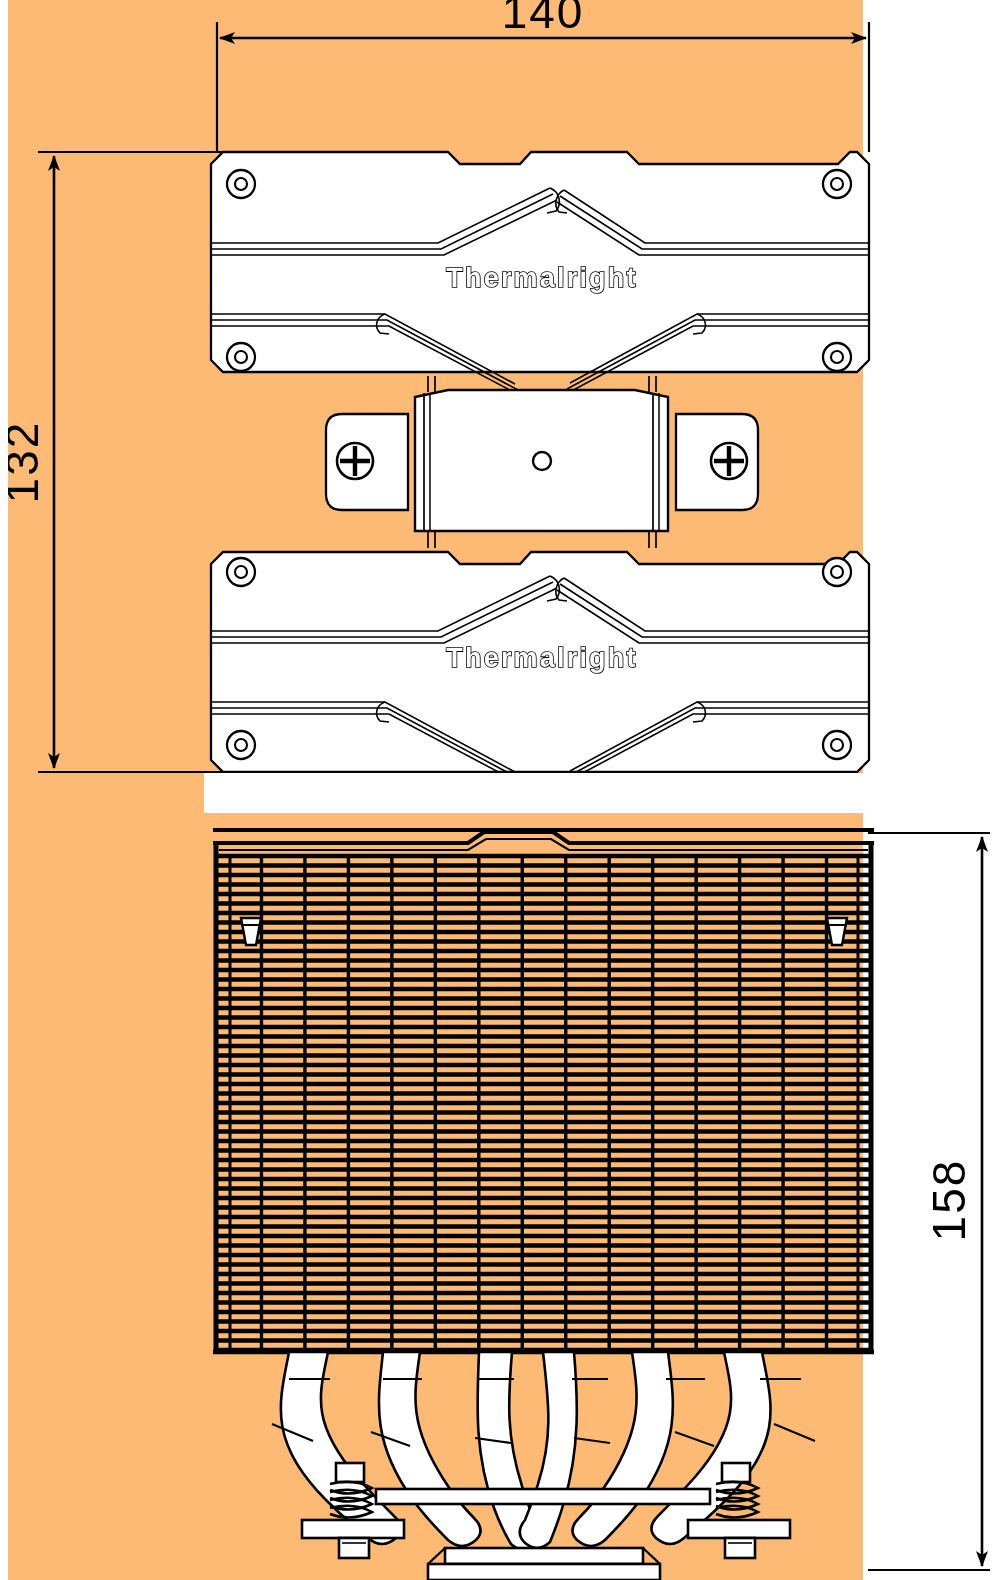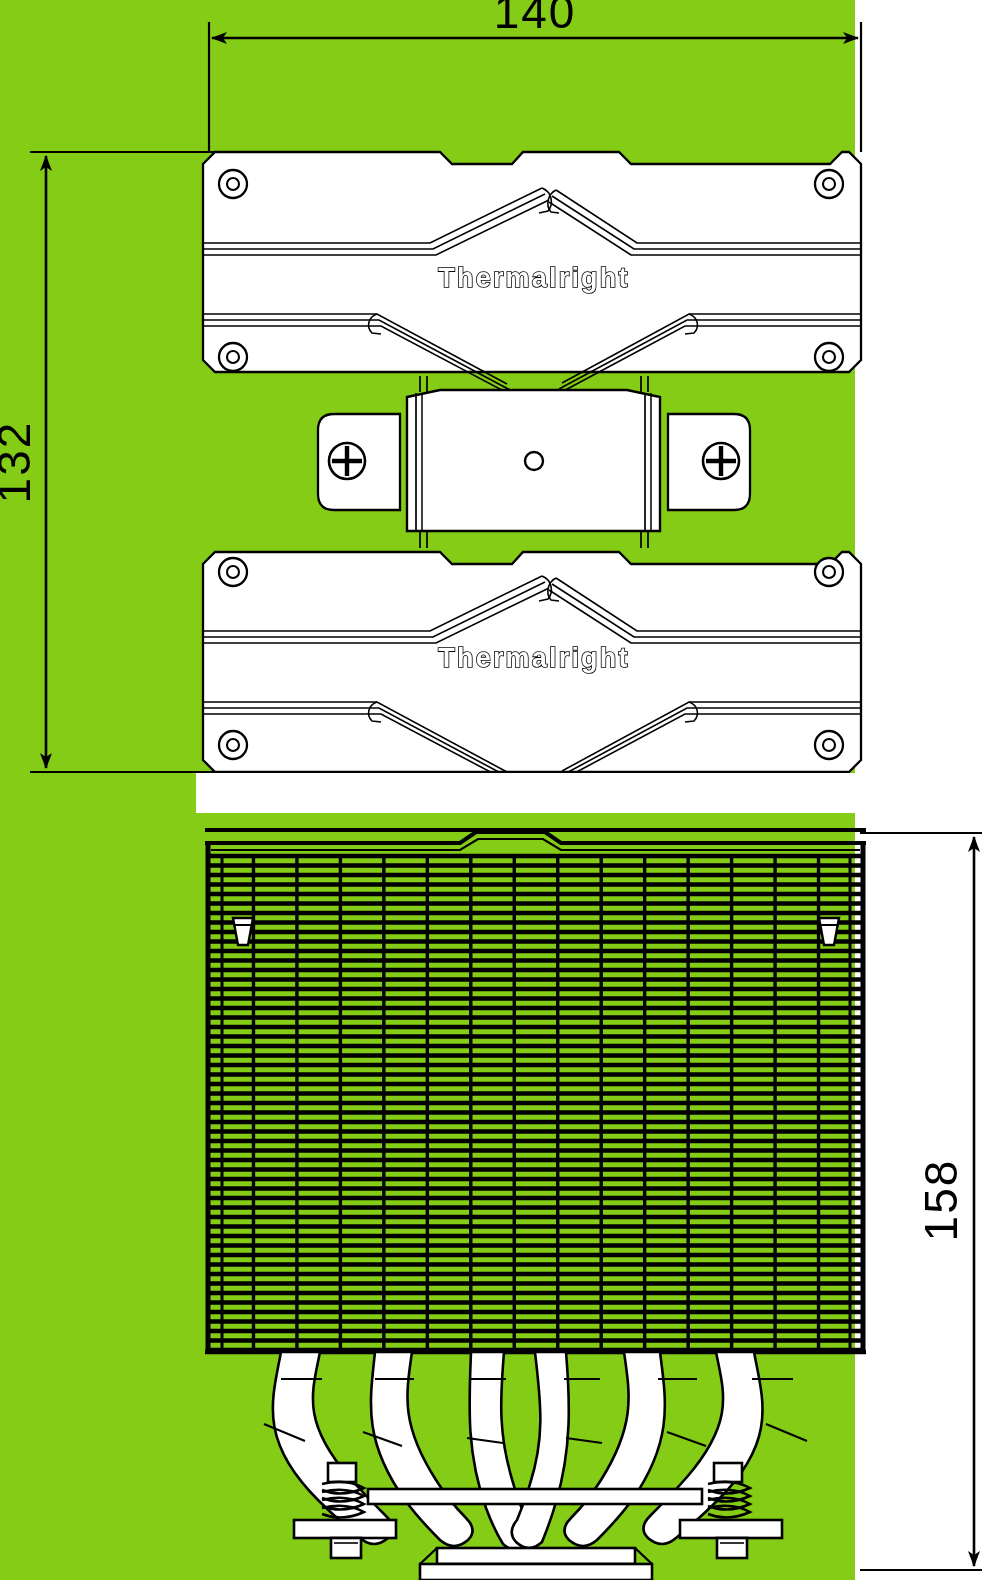--- a/index.html
+++ b/index.html
@@ -10,21 +10,22 @@
   body {
     width: 1000px;
     height: 1580px;
     font-family: "Liberation Sans", sans-serif;
     overflow: hidden;
   }
   #sheet {
     position: relative;
     width: 855px;
     height: 1580px;
-    background: #84cc16;
+    background: #fdba74;
+    margin-left: 8px;
   }
   #sheet svg {
     display: block;
   }
   .dim-text {
     font-family: "Liberation Sans", sans-serif;
     font-size: 46px;
     letter-spacing: 2px;
     fill: #000000;
     stroke: none;

